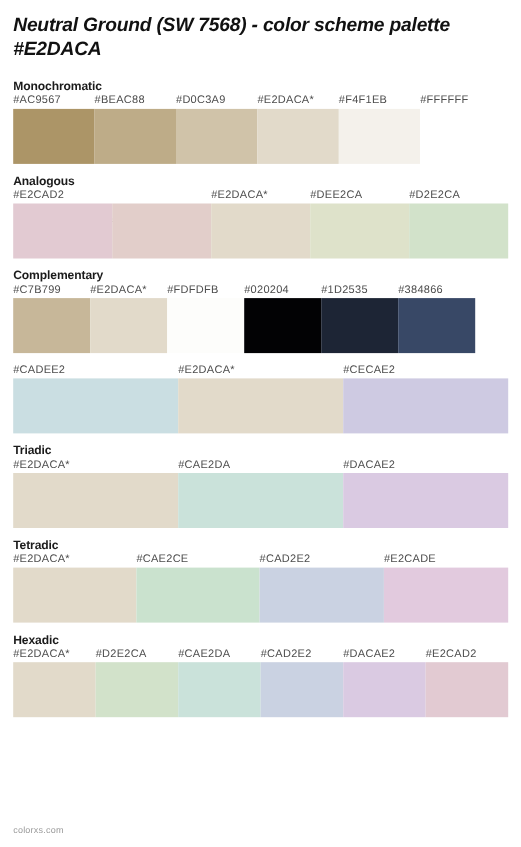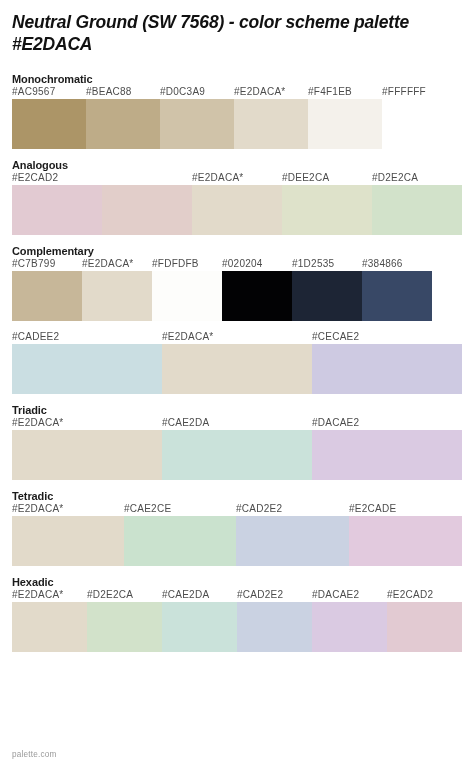--- a/index.html
+++ b/index.html
@@ -201,15 +201,15 @@
           <div class="swatch" style="width: 75px; background: rgb(226, 218, 202);"></div>
           <div class="swatch" style="width: 75px; background: rgb(210, 226, 202);"></div>
           <div class="swatch" style="width: 75px; background: rgb(202, 226, 218);"></div>
           <div class="swatch" style="width: 75px; background: rgb(202, 210, 226);"></div>
           <div class="swatch" style="width: 75px; background: rgb(218, 202, 226);"></div>
           <div class="swatch" style="width: 75px; background: rgb(226, 202, 210);"></div>
         </div>
       </div>
     </div>
 
-  <div class="footer">palette.com</div>
+  <div class="footer">colorxs.com</div>
 
 </div>
 
 </body></html>

